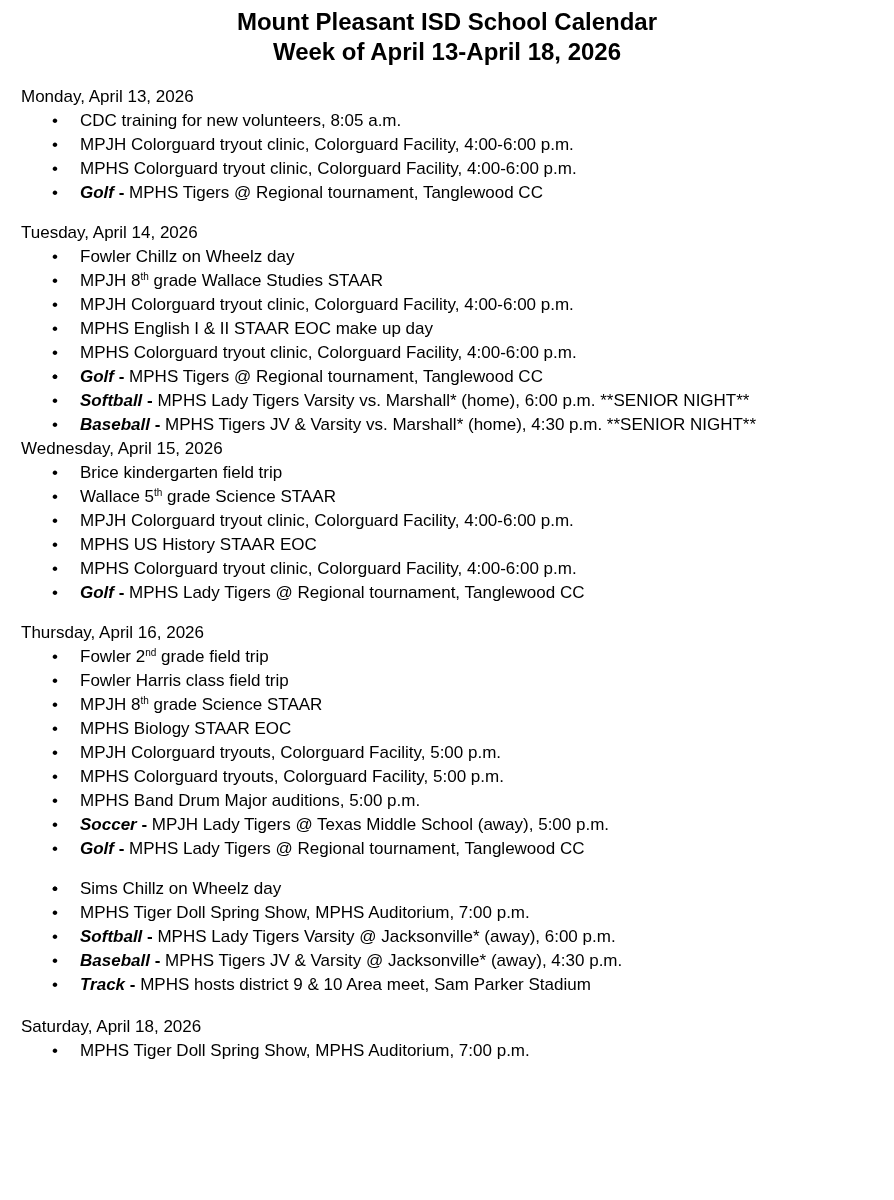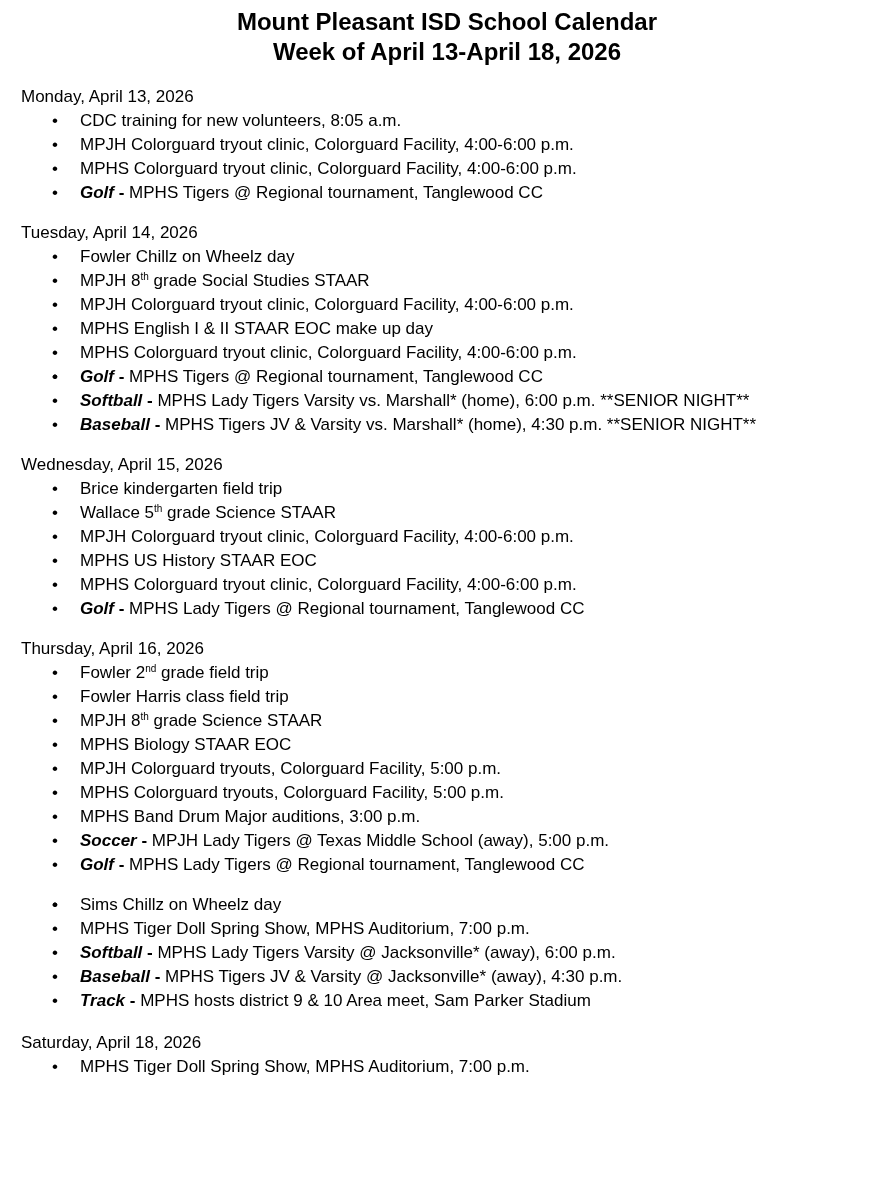--- a/index.html
+++ b/index.html
@@ -87,51 +87,51 @@
           <li><span class="bullet">•</span><span>CDC training for new volunteers, 8:05 a.m.</span></li>
           <li><span class="bullet">•</span><span>MPJH Colorguard tryout clinic, Colorguard Facility, 4:00-6:00 p.m.</span></li>
           <li><span class="bullet">•</span><span>MPHS Colorguard tryout clinic, Colorguard Facility, 4:00-6:00 p.m.</span></li>
           <li><span class="bullet">•</span><span class="sport">Golf</span><span class="dash"> - </span><span>MPHS Tigers @ Regional tournament, Tanglewood CC</span></li>
         </ul>
       </section>
       <section class="day" style="margin-top: 16px;">
         <h2 class="day-heading">Tuesday, April 14, 2026</h2>
         <ul class="events">
           <li><span class="bullet">•</span><span>Fowler Chillz on Wheelz day</span></li>
-          <li><span class="bullet">•</span><span>MPJH 8</span><sup>th</sup><span> grade Social Studies STAAR</span></li>
+          <li><span class="bullet">•</span><span>MPJH 8</span><sup>th</sup><span> grade Wallace Studies STAAR</span></li>
           <li><span class="bullet">•</span><span>MPJH Colorguard tryout clinic, Colorguard Facility, 4:00-6:00 p.m.</span></li>
           <li><span class="bullet">•</span><span>MPHS English I &amp; II STAAR EOC make up day</span></li>
           <li><span class="bullet">•</span><span>MPHS Colorguard tryout clinic, Colorguard Facility, 4:00-6:00 p.m.</span></li>
           <li><span class="bullet">•</span></li>
           <li><span class="bullet">•</span><span class="sport">Golf</span><span class="dash"> - </span><span>MPHS Tigers @ Regional tournament, Tanglewood CC</span></li>
           <li><span class="bullet">•</span><span class="sport">Softball</span><span class="dash"> - </span><span>MPHS Lady Tigers Varsity vs. Marshall* (home), 6:00 p.m. **SENIOR NIGHT**</span></li>
           <li><span class="bullet">•</span><span class="sport">Baseball</span><span class="dash"> - </span><span>MPHS Tigers JV &amp; Varsity vs. Marshall* (home), 4:30 p.m. **SENIOR NIGHT**</span></li>
         </ul>
       </section>
-      <section class="day" style="margin-top: 16px;">
+      <section class="day" style="margin-top: 0;">
         <h2 class="day-heading">Wednesday, April 15, 2026</h2>
         <ul class="events">
           <li><span class="bullet">•</span><span>Brice kindergarten field trip</span></li>
           <li><span class="bullet">•</span><span>Wallace 5</span><sup>th</sup><span> grade Science STAAR</span></li>
           <li><span class="bullet">•</span><span>MPJH Colorguard tryout clinic, Colorguard Facility, 4:00-6:00 p.m.</span></li>
           <li><span class="bullet">•</span><span>MPHS US History STAAR EOC</span></li>
           <li><span class="bullet">•</span><span>MPHS Colorguard tryout clinic, Colorguard Facility, 4:00-6:00 p.m.</span></li>
           <li><span class="bullet">•</span><span class="sport">Golf</span><span class="dash"> - </span><span>MPHS Lady Tigers @ Regional tournament, Tanglewood CC</span></li>
         </ul>
       </section>
       <section class="day" style="margin-top: 16px;">
         <h2 class="day-heading">Thursday, April 16, 2026</h2>
         <ul class="events">
           <li><span class="bullet">•</span><span>Fowler 2</span><sup>nd</sup><span> grade field trip</span></li>
           <li><span class="bullet">•</span><span>Fowler Harris class field trip</span></li>
           <li><span class="bullet">•</span><span>MPJH 8</span><sup>th</sup><span> grade Science STAAR</span></li>
           <li><span class="bullet">•</span><span>MPHS Biology STAAR EOC</span></li>
           <li><span class="bullet">•</span><span>MPJH Colorguard tryouts, Colorguard Facility, 5:00 p.m.</span></li>
           <li><span class="bullet">•</span><span>MPHS Colorguard tryouts, Colorguard Facility, 5:00 p.m.</span></li>
-          <li><span class="bullet">•</span><span>MPHS Band Drum Major auditions, 3:00 p.m.</span></li>
+          <li><span class="bullet">•</span><span>MPHS Band Drum Major auditions, 5:00 p.m.</span></li>
           <li><span class="bullet">•</span><span class="sport">Soccer</span><span class="dash"> - </span><span>MPJH Lady Tigers @ Texas Middle School (away), 5:00 p.m.</span></li>
           <li><span class="bullet">•</span><span class="sport">Golf</span><span class="dash"> - </span><span>MPHS Lady Tigers @ Regional tournament, Tanglewood CC</span></li>
         </ul>
       </section>
       <section class="day" style="margin-top: 16px;">
         <ul class="events">
           <li><span class="bullet">•</span></li>
           <li><span class="bullet">•</span><span>Sims Chillz on Wheelz day</span></li>
           <li><span class="bullet">•</span><span>MPHS Tiger Doll Spring Show, MPHS Auditorium, 7:00 p.m.</span></li>
           <li><span class="bullet">•</span><span class="sport">Softball</span><span class="dash"> - </span><span>MPHS Lady Tigers Varsity @ Jacksonville* (away), 6:00 p.m.</span></li>

